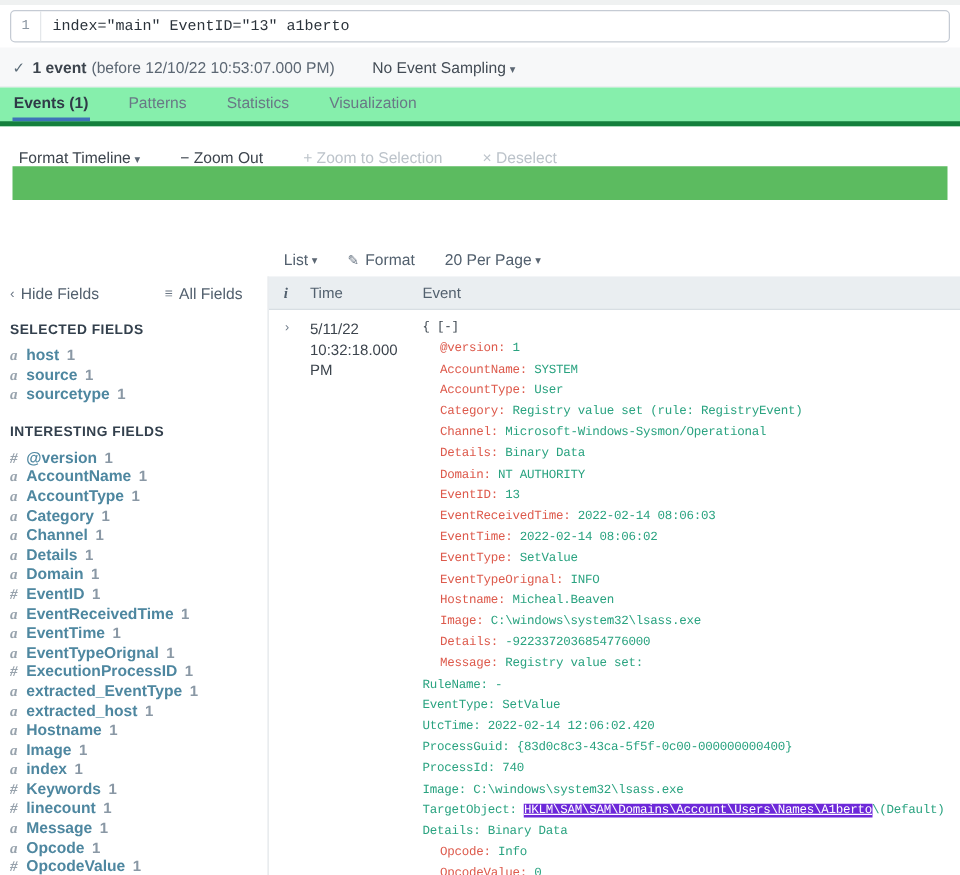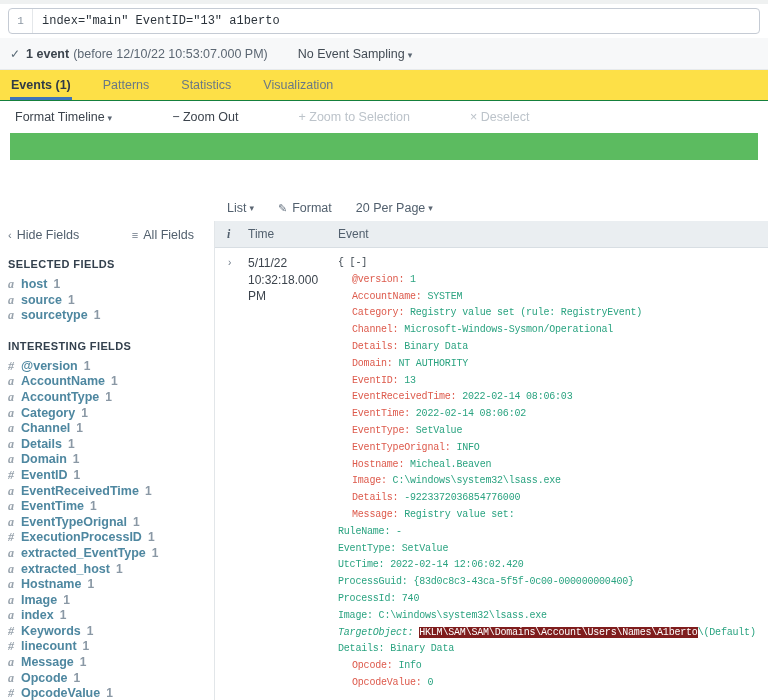--- a/index.html
+++ b/index.html
@@ -20,27 +20,27 @@
   
   .info-bar { height:32px; background:#f7f8f9; border-bottom:1px solid #e7eaec;
     display:flex; align-items:center; padding:0 10px; font-size:12.5px; color:#5c6773; }
   .info-check { margin-right:6px; color:#5a6b77; font-size:12px; }
   .info-count { font-weight:bold; color:#3c444d; margin-right:4px; }
   .info-range { color:#5c6773; }
   .sampling { margin-left:30px; color:#434c55; cursor:pointer; }
   .caret { font-size:9px; margin-left:3px; color:#5c6773; }
 
   
-  .tabs-row { height:31px; background:#fde047; border-bottom:1px solid #15803d;
+  .tabs-row { height:31px; background:#86efac; border-bottom:4px solid #15803d;
     display:flex; align-items:flex-end; padding:0 10px; }
   .tab { font-size:12.5px; color:#697886; margin-right:30px; padding:8px 1px 8px; cursor:pointer; }
   .tab.active { color:#2f3a47; font-weight:bold; padding-bottom:5px; border-bottom:3px solid #3e73b8; }
 
   
-  .timeline-toolbar { height:32px; display:flex; align-items:center; padding:0 15px; font-size:12.5px;gap:28px; }
+  .timeline-toolbar { height:32px; display:flex; align-items:flex-end; padding:0 15px; font-size:12.5px; }
   .tl-item { margin-right:32px; color:#3c444d; cursor:pointer; }
   .tl-item.disabled { color:#bcc3ca; cursor:default; }
 
   
   .timeline-region { height:28px; padding:0 10px; }
   .timeline-bar { height:27px; background:#5cbb60; }
 
   
   .results-toolbar { height:60px; display:flex; align-items:flex-end; padding:0 0 6px 227px;
     font-size:12.5px; color:#52606e; }
@@ -71,24 +71,24 @@
   .col-info { width:21px; padding-left:12px; font-family:"Liberation Serif",serif; font-style:italic; font-weight:bold; }
   .col-time { width:90px; padding-left:0; margin-left:12px; }
   .col-event { flex:1; }
   .event-row { display:flex; padding-top:5px; }
   .expander { width:21px; padding-left:13px; font-size:10px; color:#6d7a88; cursor:pointer; padding-top:4px; }
   .time-cell { width:90px; margin-left:12px; font-size:12px; color:#3c444d; line-height:16.5px; padding-top:2px; }
   .json { flex:1; font-family:"Liberation Mono","DejaVu Sans Mono",monospace;
     font-size:10px; letter-spacing:-0.2px; line-height:16.8px; padding-top:2px; }
   .jline { white-space:pre; color:#2aa380; }
   .jline .jk { color:#dd5a4c; }
-  .jline.cont .jk { color:#2aa380;font-style:italic; }
+  .jline.cont .jk { color:#2aa380; }
   .jline.open { color:#38424c; }
   .jline.ind { padding-left:14px; }
-  .jline .jhl { background:#7f1d1d; color:#fff; }
+  .jline .jhl { background:#6d28d9; color:#fff;text-decoration:underline; }
   .jk:empty, .jhl:empty, .jv:empty { display:none; }
 </style>
 </head>
 <body>
 
 <div class="top-strip"></div>
 
 <div class="search-region">
   <div class="search-box">
     <div class="search-gutter mono">1</div>
@@ -232,20 +232,21 @@
         <div>10:32:18.000 PM</div>
       </div>
       <div class="json">
 
           <div class="jline open"><span class="jv">{ [-]</span></div>
 
           <div class="jline ind"><span class="jk">@version: </span><span class="jv">1</span></div>
 
           <div class="jline ind"><span class="jk">AccountName: </span><span class="jv">SYSTEM</span></div>
 
+          <div class="jline ind"><span class="jk">AccountType: </span><span class="jv">User</span></div>
 
           <div class="jline ind"><span class="jk">Category: </span><span class="jv">Registry value set (rule: RegistryEvent)</span></div>
 
           <div class="jline ind"><span class="jk">Channel: </span><span class="jv">Microsoft-Windows-Sysmon/Operational</span></div>
 
           <div class="jline ind"><span class="jk">Details: </span><span class="jv">Binary Data</span></div>
 
           <div class="jline ind"><span class="jk">Domain: </span><span class="jv">NT AUTHORITY</span></div>
 
           <div class="jline ind"><span class="jk">EventID: </span><span class="jv">13</span></div>

